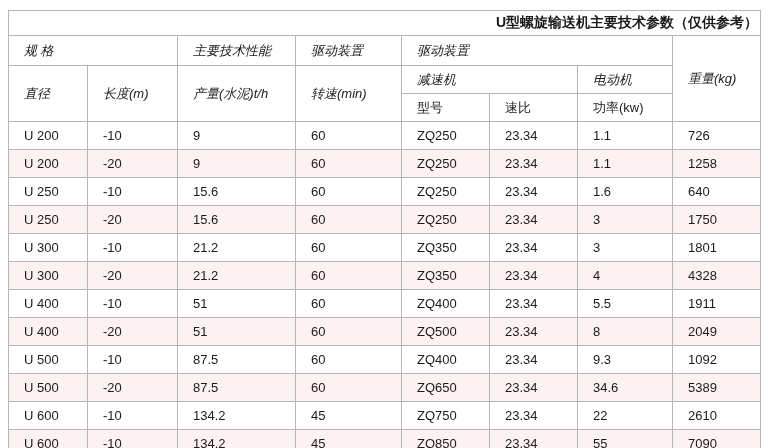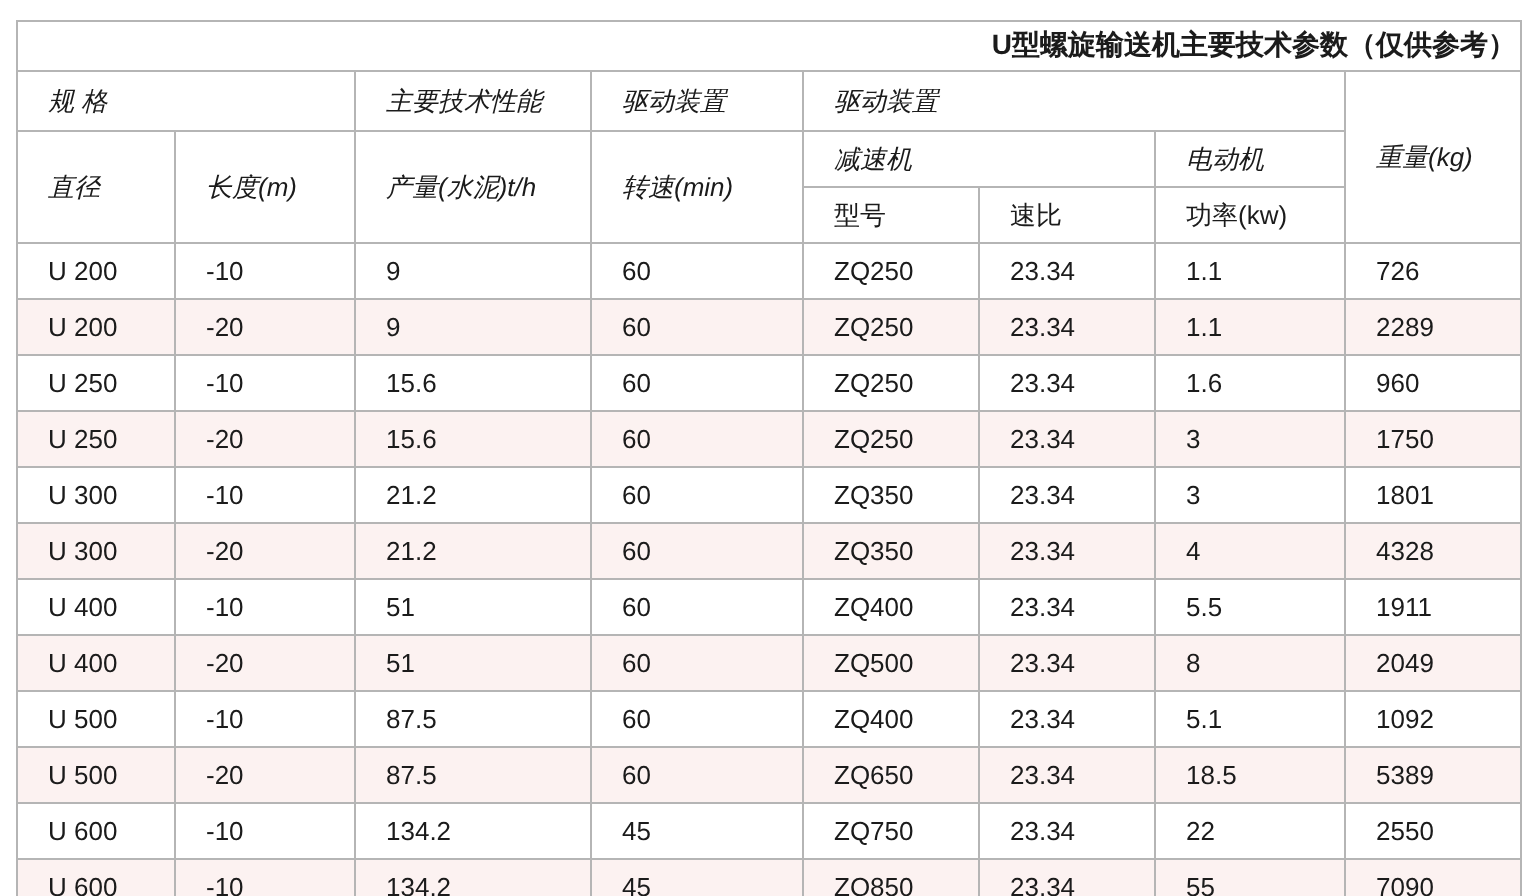--- a/index.html
+++ b/index.html
@@ -97,31 +97,31 @@
           <td>726</td>
         </tr>
         <tr class="data-row alt">
           <td>U 200</td>
           <td>-20</td>
           <td>9</td>
           <td>60</td>
           <td>ZQ250</td>
           <td>23.34</td>
           <td>1.1</td>
-          <td>2289</td>
+          <td>1258</td>
         </tr>
         <tr class="data-row">
           <td>U 250</td>
           <td>-10</td>
           <td>15.6</td>
           <td>60</td>
           <td>ZQ250</td>
           <td>23.34</td>
           <td>1.6</td>
-          <td>960</td>
+          <td>640</td>
         </tr>
         <tr class="data-row alt">
           <td>U 250</td>
           <td>-20</td>
           <td>15.6</td>
           <td>60</td>
           <td>ZQ250</td>
           <td>23.34</td>
           <td>3</td>
           <td>1750</td>
@@ -166,42 +166,42 @@
           <td>8</td>
           <td>2049</td>
         </tr>
         <tr class="data-row">
           <td>U 500</td>
           <td>-10</td>
           <td>87.5</td>
           <td>60</td>
           <td>ZQ400</td>
           <td class="flush">23.34</td>
-          <td>5.1</td>
+          <td>9.3</td>
           <td>1092</td>
         </tr>
         <tr class="data-row alt">
           <td>U 500</td>
           <td>-20</td>
           <td>87.5</td>
           <td>60</td>
           <td>ZQ650</td>
           <td>23.34</td>
-          <td>18.5</td>
+          <td>34.6</td>
           <td>5389</td>
         </tr>
         <tr class="data-row">
           <td>U 600</td>
           <td>-10</td>
           <td>134.2</td>
           <td>45</td>
           <td>ZQ750</td>
           <td>23.34</td>
           <td>22</td>
-          <td>2550</td>
+          <td>2610</td>
         </tr>
         <tr class="data-row alt">
           <td>U 600</td>
           <td>-10</td>
           <td>134.2</td>
           <td class="flush">45</td>
           <td>ZQ850</td>
           <td>23.34</td>
           <td>55</td>
           <td>7090</td>

